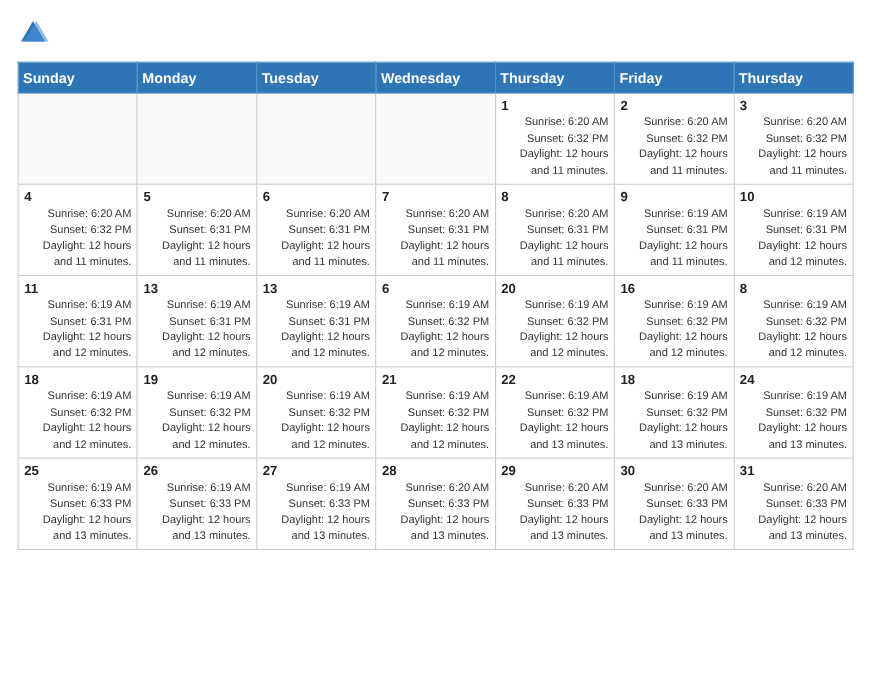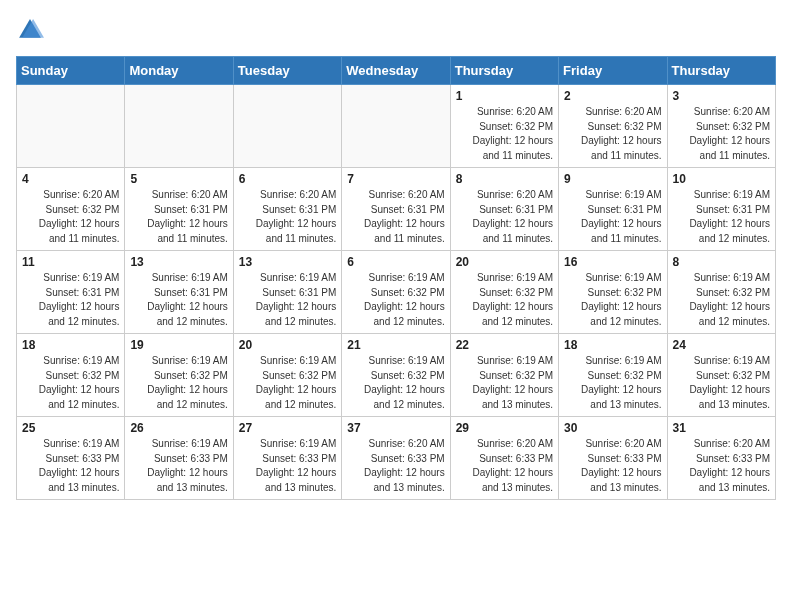--- a/index.html
+++ b/index.html
@@ -316,21 +316,21 @@
 and 13 minutes.</div>
         </td>
         <td>
           <span class="day-num">27</span>
           <div class="day-info">Sunrise: 6:19 AM
 Sunset: 6:33 PM
 Daylight: 12 hours
 and 13 minutes.</div>
         </td>
         <td>
-          <span class="day-num">37</span>
+          <span class="day-num">28</span>
           <div class="day-info">Sunrise: 6:20 AM
 Sunset: 6:33 PM
 Daylight: 12 hours
 and 13 minutes.</div>
         </td>
         <td>
           <span class="day-num">29</span>
           <div class="day-info">Sunrise: 6:20 AM
 Sunset: 6:33 PM
 Daylight: 12 hours

